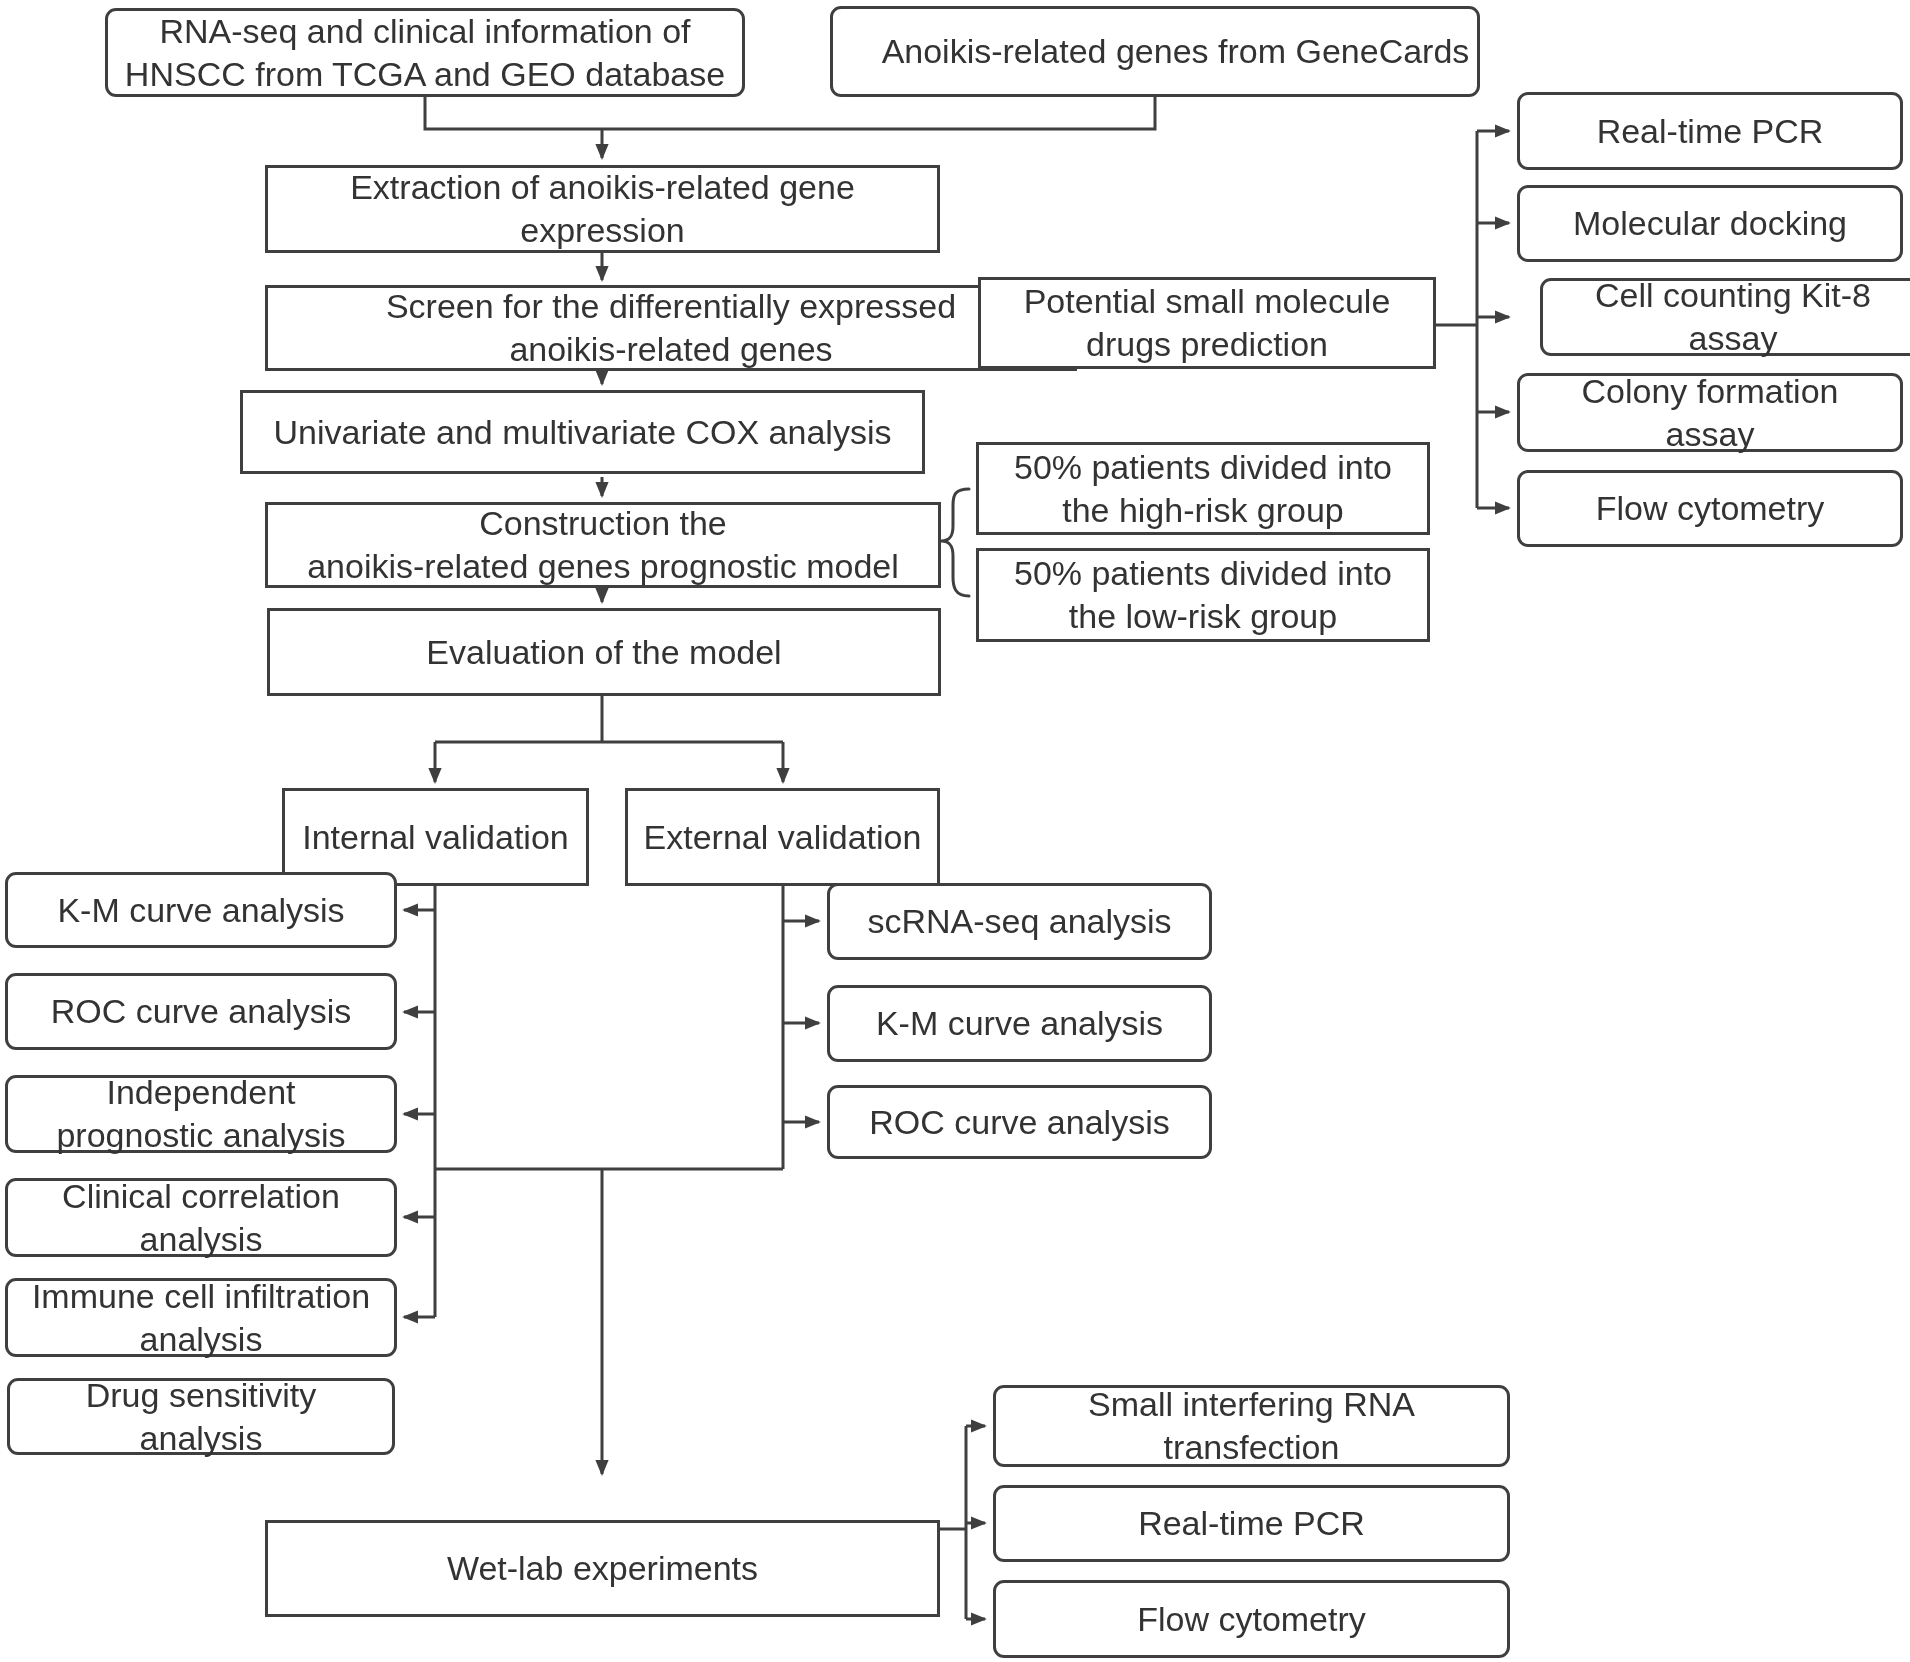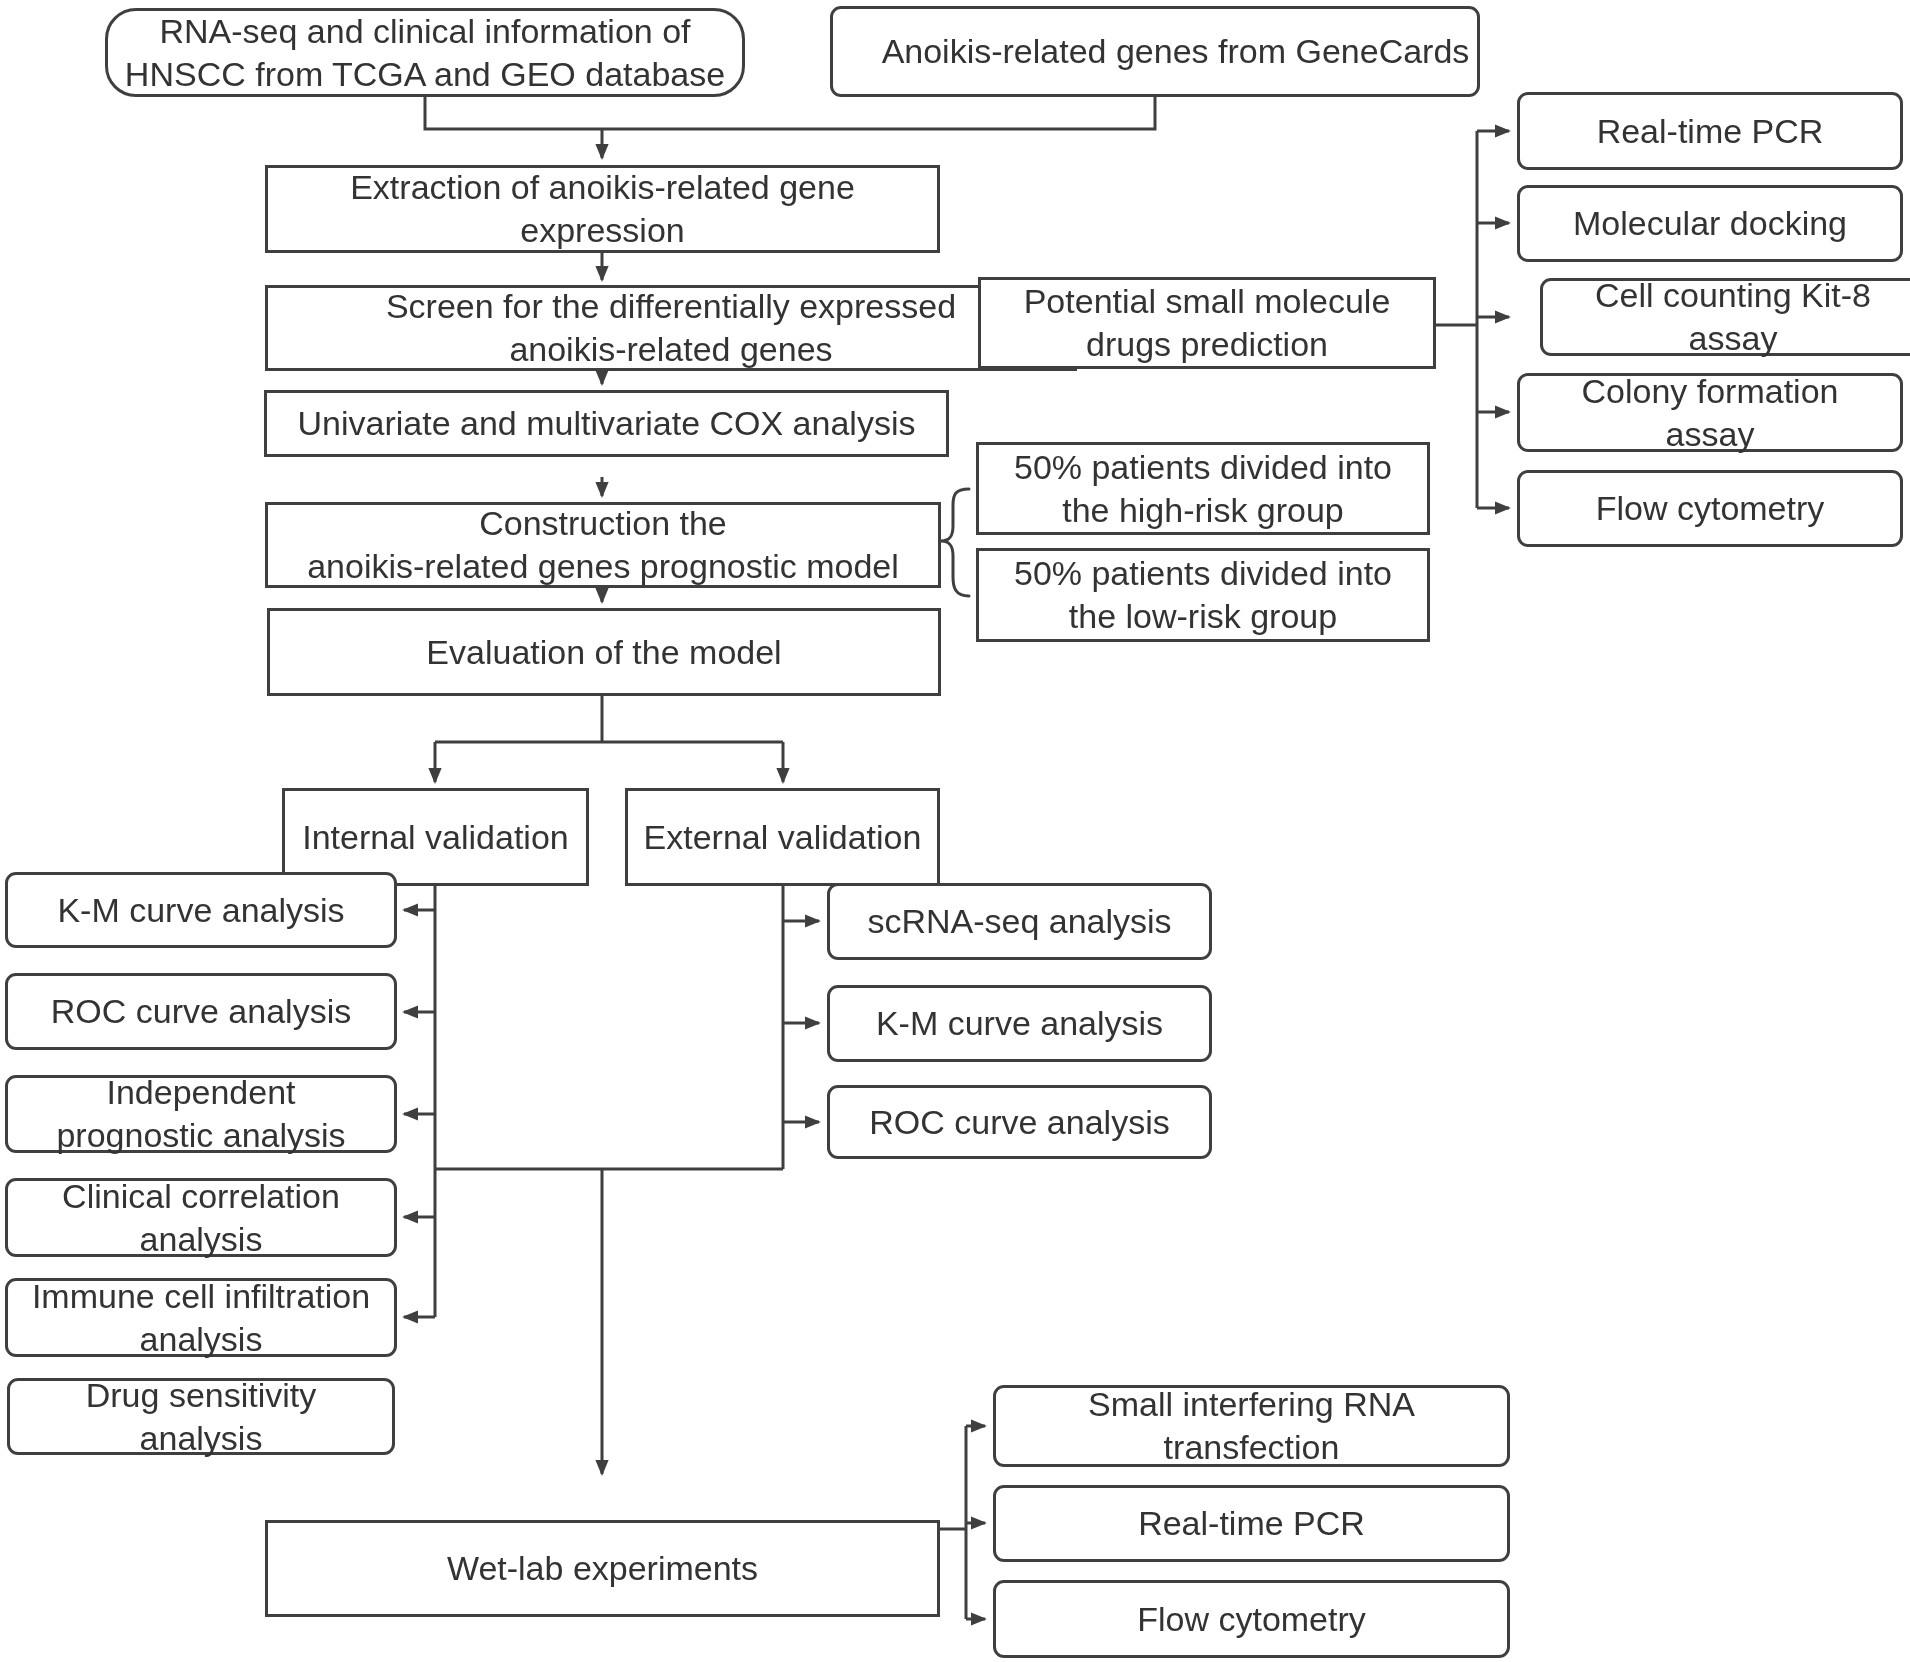--- a/index.html
+++ b/index.html
@@ -81,40 +81,40 @@
       <path d="M602 1169 V1474" marker-end="url(#ah)"></path>
 
       <path d="M940 1529 H966"></path>
       <path d="M966 1426 V1619"></path>
       <path d="M966 1426 H985" marker-end="url(#ah)"></path>
       <path d="M966 1523 H985" marker-end="url(#ah)"></path>
       <path d="M966 1619 H985" marker-end="url(#ah)"></path>
     </g>
   </svg>
 
-  <div class="node rounded" style="left:105px;top:8px;width:640px;height:89px;border-radius:31px;">RNA-seq and clinical information of
+  <div class="node rounded" style="left:105px;top:8px;width:640px;height:89px;">RNA-seq and clinical information of
 HNSCC from TCGA and GEO database</div>
   <div class="node rounded" style="left:830px;top:6px;width:650px;height:91px;padding-left:41px;">Anoikis-related genes from GeneCards</div>
 
   <div class="node" style="left:265px;top:165px;width:675px;height:88px;">Extraction of anoikis-related gene
 expression</div>
   <div class="node" style="left:265px;top:285px;width:812px;height:86px;">Screen for  the differentially expressed
 anoikis-related genes</div>
   <div class="node" style="left:978px;top:277px;width:458px;height:92px;">Potential small molecule
 drugs prediction</div>
 
   <div class="node rounded" style="left:1517px;top:92px;width:386px;height:78px;">Real-time PCR</div>
   <div class="node rounded" style="left:1517px;top:185px;width:386px;height:77px;">Molecular docking</div>
   <div class="node rounded" style="left:1517px;top:278px;width:386px;height:78px;margin-left:23px;">Cell counting Kit-8
 assay</div>
   <div class="node rounded" style="left:1517px;top:373px;width:386px;height:79px;">Colony formation
 assay</div>
   <div class="node rounded" style="left:1517px;top:470px;width:386px;height:77px;">Flow cytometry</div>
 
-  <div class="node" style="left:264px;top:390px;width:685px;height:67px;">Univariate and multivariate COX analysis</div>
+  <div class="node" style="left:240px;top:390px;width:685px;height:84px;">Univariate and multivariate COX analysis</div>
   <div class="node" style="left:265px;top:502px;width:676px;height:86px;">Construction the
 anoikis-related genes prognostic model</div>
 
   <div class="node" style="left:976px;top:442px;width:454px;height:93px;">50% patients divided into
 the high-risk group</div>
   <div class="node" style="left:976px;top:548px;width:454px;height:94px;">50% patients divided into
 the low-risk group</div>
 
   <div class="node" style="left:267px;top:608px;width:674px;height:88px;">Evaluation of the model</div>
 

